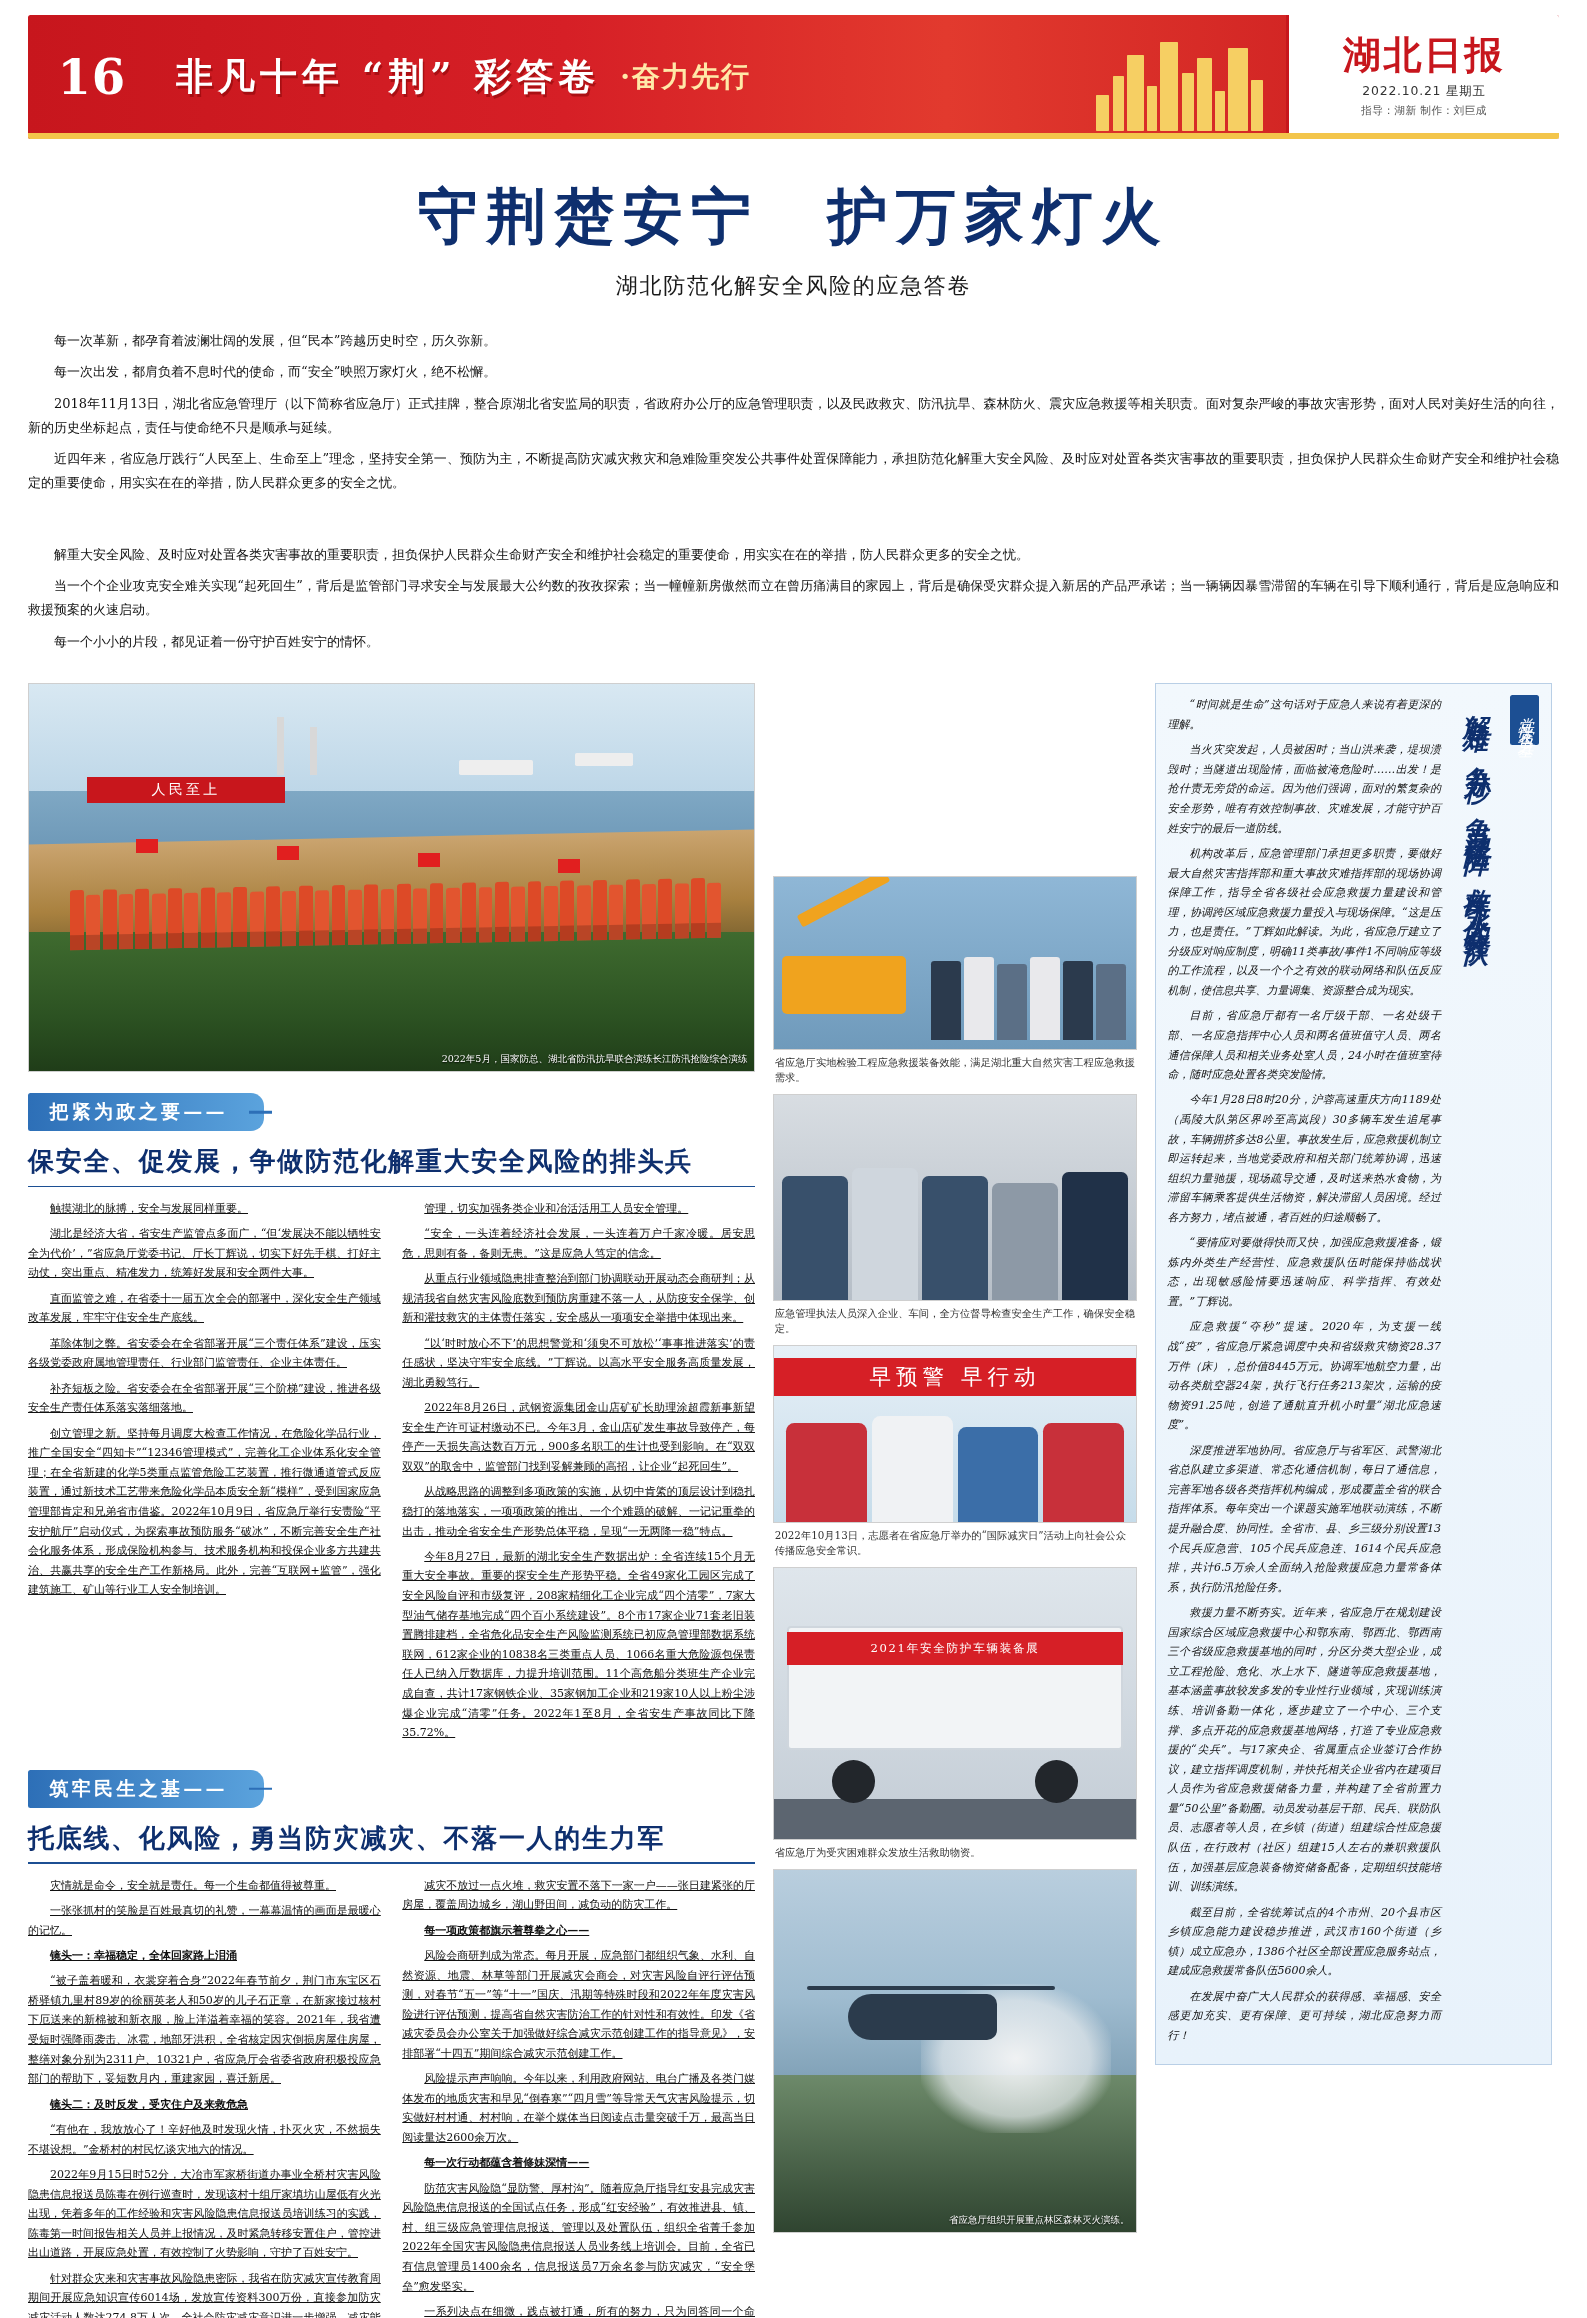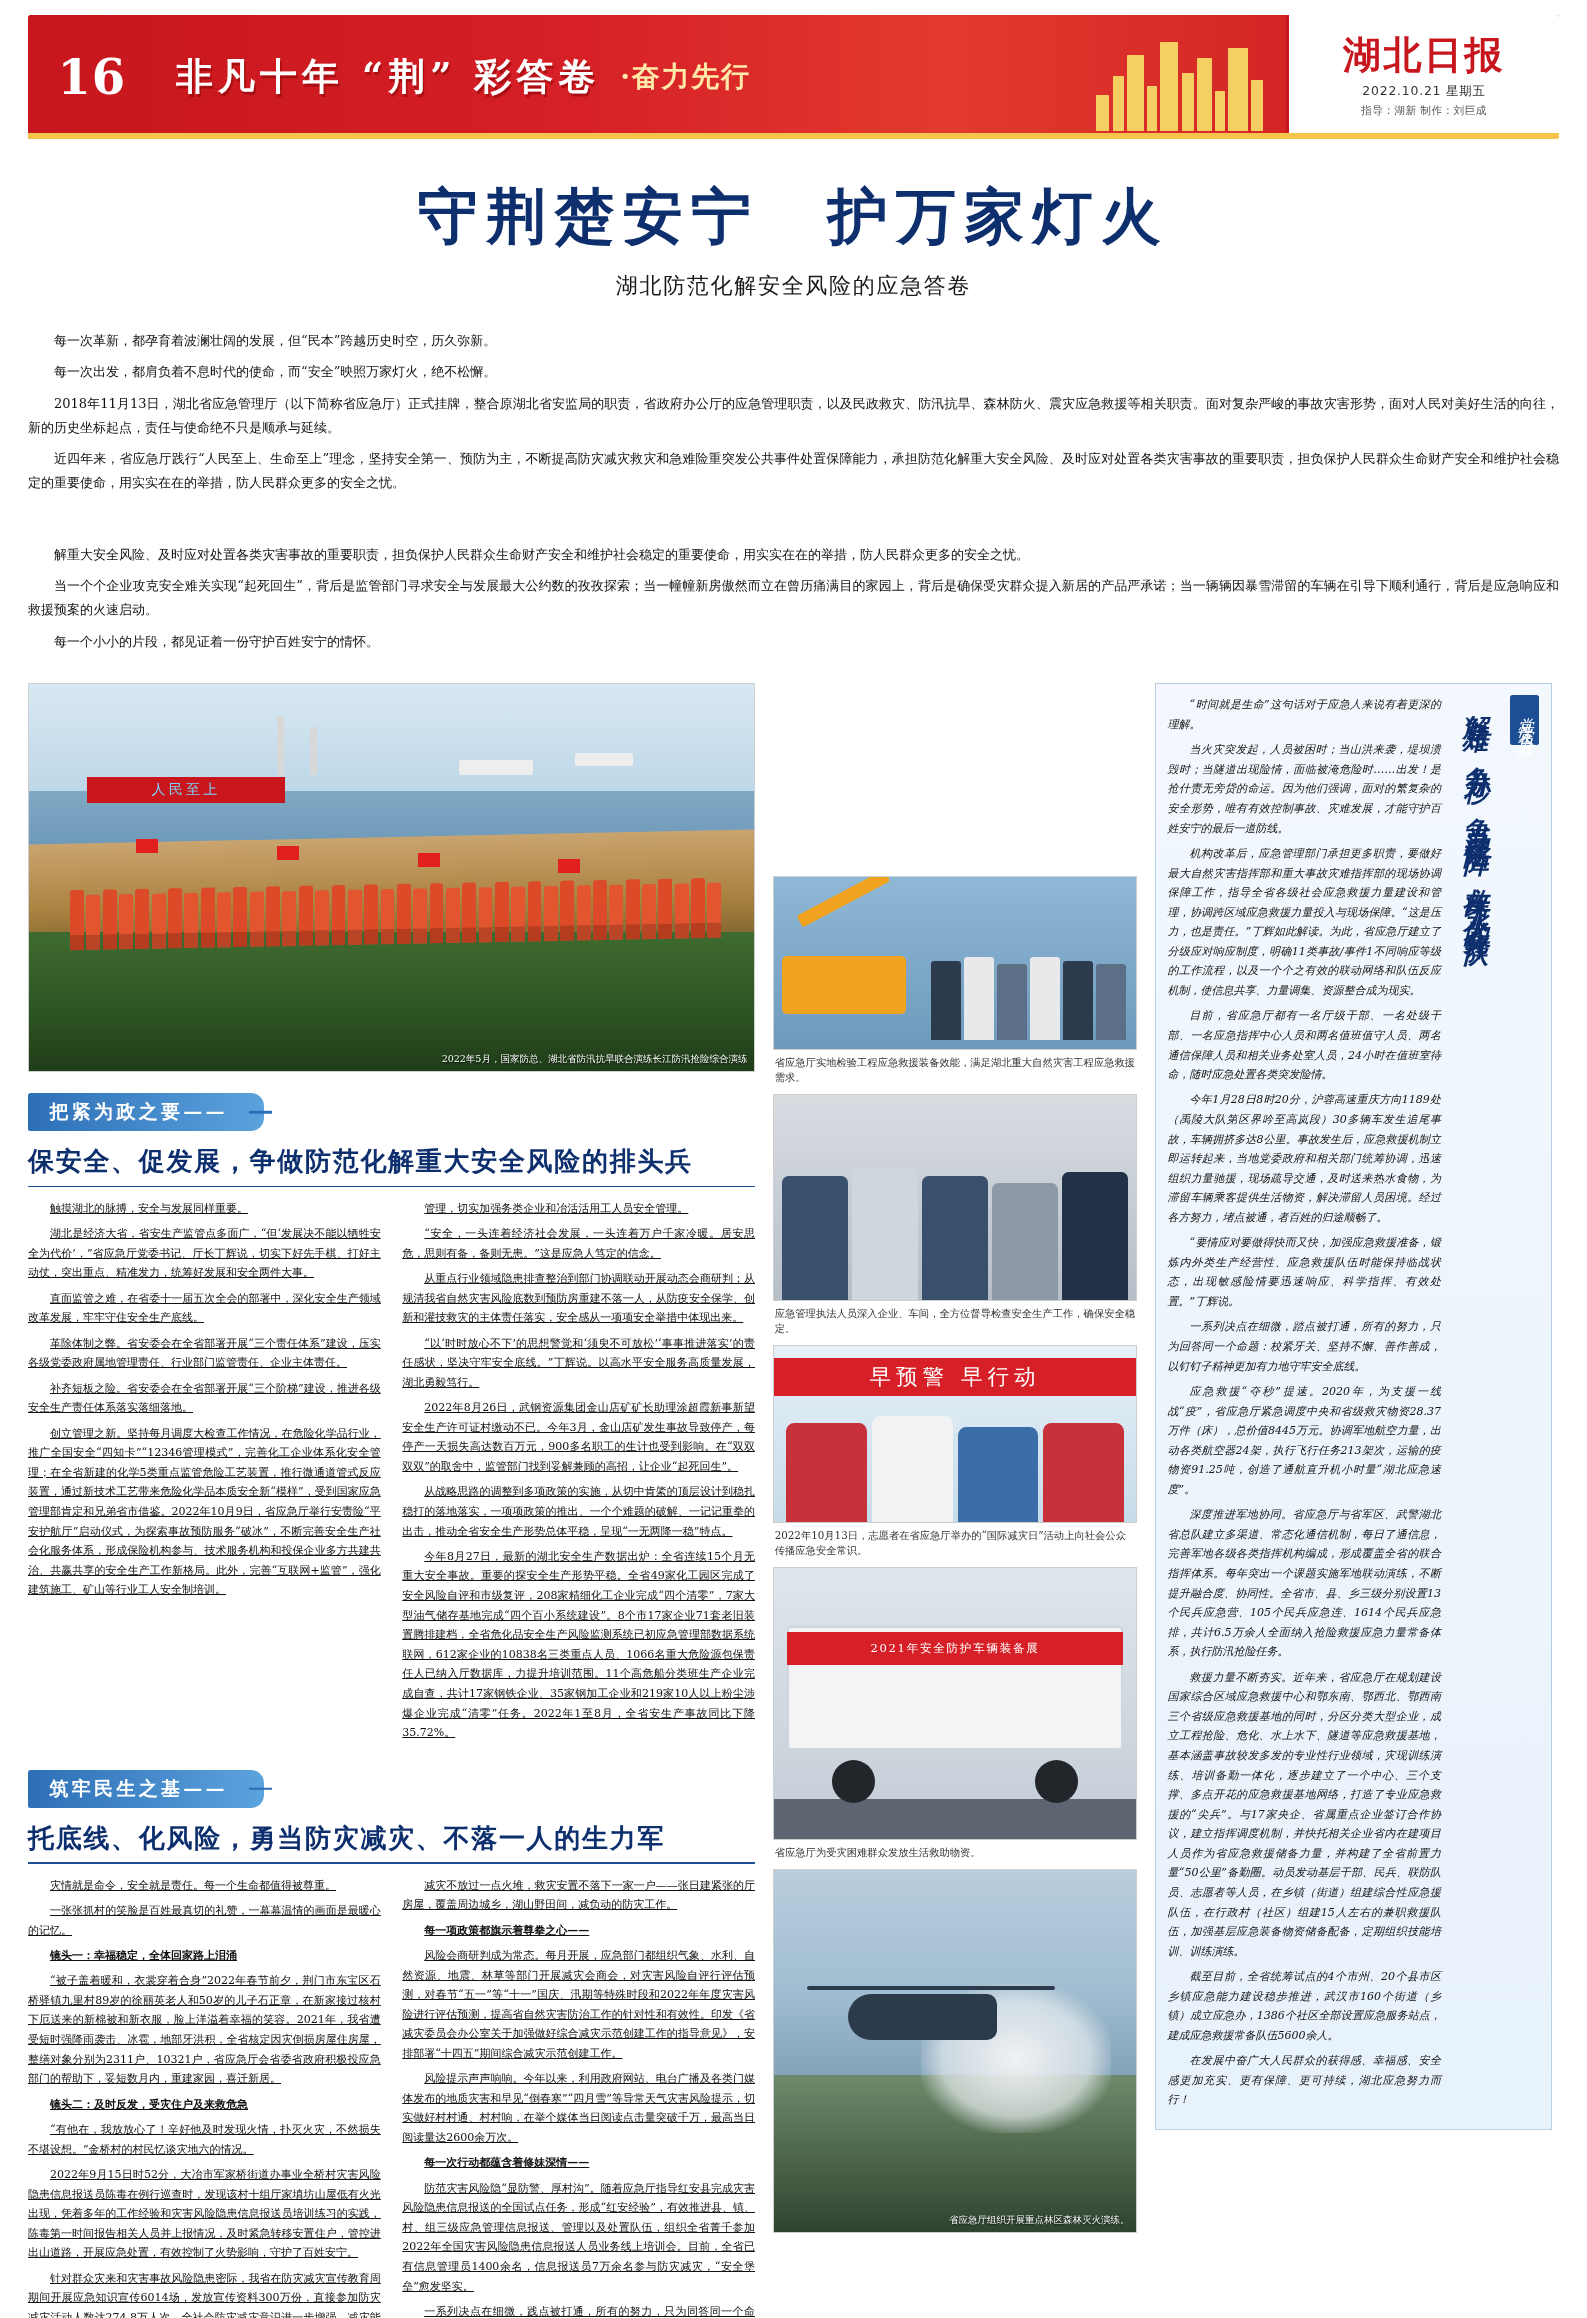--- a/index.html
+++ b/index.html
@@ -198,21 +198,21 @@
   .hero .crowd i{
     flex:1; height:55px; background:#e2552f; border-radius:2.5px 2.5px 0 0;
     box-shadow:inset 0 -15px 0 rgba(0,0,0,.18);
   }
   .hero .crowd i:nth-child(odd){ height:60px; background:#dd4a27;}
   .hero .flag{
     position:absolute; width:21.5px; height:14px; background:#e11f1f;
   }
   .hero .banner{
     position:absolute; left:58px; top:93px; width:198px; height:26.5px;
-    background:#c8161c; color:#7dd3fc; font-size:14px; letter-spacing:3.3px;
+    background:#c8161c; color:#ffffff; font-size:14px; letter-spacing:3.3px;
     display:flex; align-items:center; justify-content:center;
     font-family:"DejaVu Serif","Liberation Serif",serif;
   }
   .hero .ship{
     position:absolute; background:#eee; border-radius:1.7px;
   }
   .hero .tower{
     position:absolute; width:6.6px; background:#d8d8d8;
   }
 
@@ -559,21 +559,20 @@
 
     <div class="col-right">
       <div class="feature-box">
         <div class="feature-body">
           <p>“时间就是生命”这句话对于应急人来说有着更深的理解。</p>
           <p>当火灾突发起，人员被困时；当山洪来袭，堤坝溃毁时；当隧道出现险情，面临被淹危险时……出发！是抢什责无旁贷的命运。因为他们强调，面对的繁复杂的安全形势，唯有有效控制事故、灾难发展，才能守护百姓安宁的最后一道防线。</p>
           <p>机构改革后，应急管理部门承担更多职责，要做好最大自然灾害指挥部和重大事故灾难指挥部的现场协调保障工作，指导全省各级社会应急救援力量建设和管理，协调跨区域应急救援力量投入与现场保障。“这是压力，也是责任。”丁辉如此解读。为此，省应急厅建立了分级应对响应制度，明确11类事故/事件1不同响应等级的工作流程，以及一个个之有效的联动网络和队伍反应机制，使信息共享、力量调集、资源整合成为现实。</p>
           <p>目前，省应急厅都有一名厅级干部、一名处级干部、一名应急指挥中心人员和两名值班值守人员、两名通信保障人员和相关业务处室人员，24小时在值班室待命，随时应急处置各类突发险情。</p>
           <p>今年1月28日8时20分，沪蓉高速重庆方向1189处（禹陵大队第区界吟至高岚段）30多辆车发生追尾事故，车辆拥挤多达8公里。事故发生后，应急救援机制立即运转起来，当地党委政府和相关部门统筹协调，迅速组织力量驰援，现场疏导交通，及时送来热水食物，为滞留车辆乘客提供生活物资，解决滞留人员困境。经过各方努力，堵点被通，者百姓的归途顺畅了。</p>
           <p>“要情应对要做得快而又快，加强应急救援准备，锻炼内外类生产经营性、应急救援队伍时能保持临战状态，出现敏感险情要迅速响应、科学指挥、有效处置。”丁辉说。</p>
-          <p>一系列决点在细微，踏点被打通，所有的努力，只为回答同一个命题：校紧牙关、坚持不懈、善作善成，以钉钉子精神更加有力地守牢安全底线。</p>
           <p>应急救援“夺秒”提速。2020年，为支援一线战“疫”，省应急厅紧急调度中央和省级救灾物资28.37万件（床），总价值8445万元。协调军地航空力量，出动各类航空器24架，执行飞行任务213架次，运输的疫物资91.25吨，创造了通航直升机小时量“湖北应急速度”。</p>
           <p>深度推进军地协同。省应急厅与省军区、武警湖北省总队建立多渠道、常态化通信机制，每日了通信息，完善军地各级各类指挥机构编成，形成覆盖全省的联合指挥体系。每年突出一个课题实施军地联动演练，不断提升融合度、协同性。全省市、县、乡三级分别设置13个民兵应急营、105个民兵应急连、1614个民兵应急排，共计6.5万余人全面纳入抢险救援应急力量常备体系，执行防汛抢险任务。</p>
           <p>救援力量不断夯实。近年来，省应急厅在规划建设国家综合区域应急救援中心和鄂东南、鄂西北、鄂西南三个省级应急救援基地的同时，分区分类大型企业，成立工程抢险、危化、水上水下、隧道等应急救援基地，基本涵盖事故较发多发的专业性行业领域，灾现训练演练、培训备勤一体化，逐步建立了一个中心、三个支撑、多点开花的应急救援基地网络，打造了专业应急救援的“尖兵”。与17家央企、省属重点企业签订合作协议，建立指挥调度机制，并快托相关企业省内在建项目人员作为省应急救援储备力量，并构建了全省前置力量“50公里”备勤圈。动员发动基层干部、民兵、联防队员、志愿者等人员，在乡镇（街道）组建综合性应急援队伍，在行政村（社区）组建15人左右的兼职救援队伍，加强基层应急装备物资储备配备，定期组织技能培训、训练演练。</p>
           <p>截至目前，全省统筹试点的4个市州、20个县市区乡镇应急能力建设稳步推进，武汉市160个街道（乡镇）成立应急办，1386个社区全部设置应急服务站点，建成应急救援常备队伍5600余人。</p>
           <p>在发展中奋广大人民群众的获得感、幸福感、安全感更加充实、更有保障、更可持续，湖北应急努力而行！</p>
         </div>
         <div class="vert-title">解急难、争分秒，争当冲锋陷阵、救民于水火的先锋队</div>
         <div class="vert-badge">党性党色之基</div>
       </div>
     </div>

